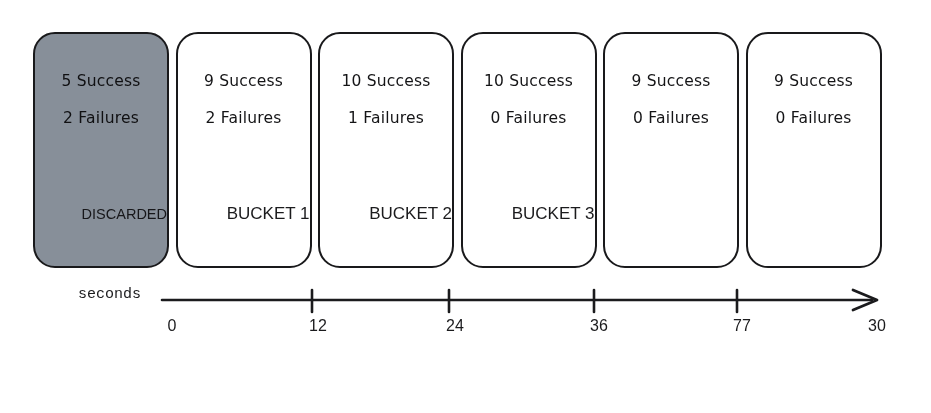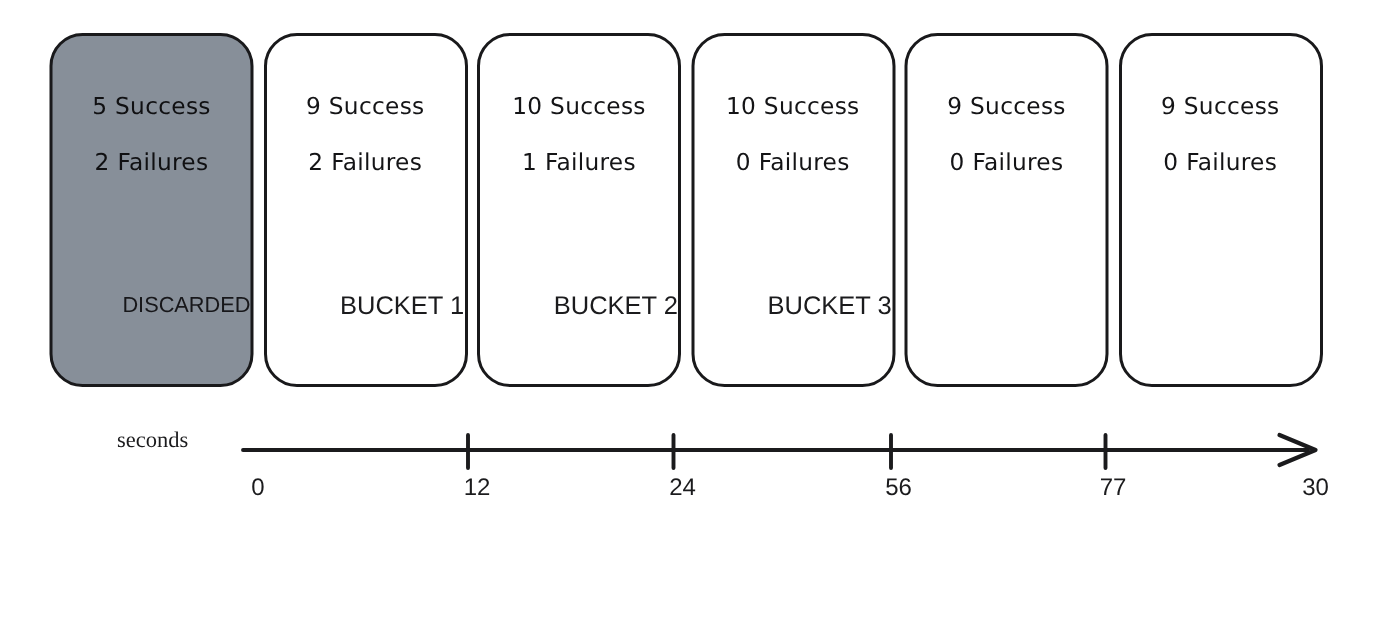--- a/index.html
+++ b/index.html
@@ -20,21 +20,21 @@
     left: 0;
     top: 0;
     width: 931px;
     height: 413px;
   }
 
   
   .buckets {
     position: absolute;
     left: 33px;
-    top: 22px;
+    top: 32px;
     width: 860px;
     height: 238px;
     text-decoration: underline;
   }
 
   .bucket {
     position: absolute;
     top: 0;
     width: 136px;
     height: 236px;
@@ -90,21 +90,21 @@
     position: absolute;
     left: 0;
     top: 286px;
     width: 931px;
     height: 70px;
   }
   .axis-caption {
     position: absolute;
     left: 78px;
     top: 0px;
-    font-family: Liberation Serif, serif;
+    font-family: Liberation Mono, monospace;
     font-size: 15px;
     color: #1b1b1d;
     white-space: nowrap;
   }
   .axis-svg {
     position: absolute;
     left: 0;
     top: 0;
   }
   .tick-label {
@@ -178,18 +178,18 @@
         <line x1="737" y1="4" x2="737" y2="26"></line>
       </g>
       <g fill="none" stroke="#1b1b1d" stroke-width="2.8" stroke-linecap="round" stroke-linejoin="round">
         <polyline points="853,4 877,14 853,24"></polyline>
       </g>
     </svg>
 
     <div class="tick-label" style="left:172px">0</div>
     <div class="tick-label" style="left:318px">12</div>
     <div class="tick-label" style="left:455px">24</div>
-    <div class="tick-label" style="left:599px">56</div>
+    <div class="tick-label" style="left:599px">36</div>
     <div class="tick-label" style="left:742px">77</div>
     <div class="tick-label" style="left:877px">30</div>
 
   </div>
 </div>
 
 </body></html>

